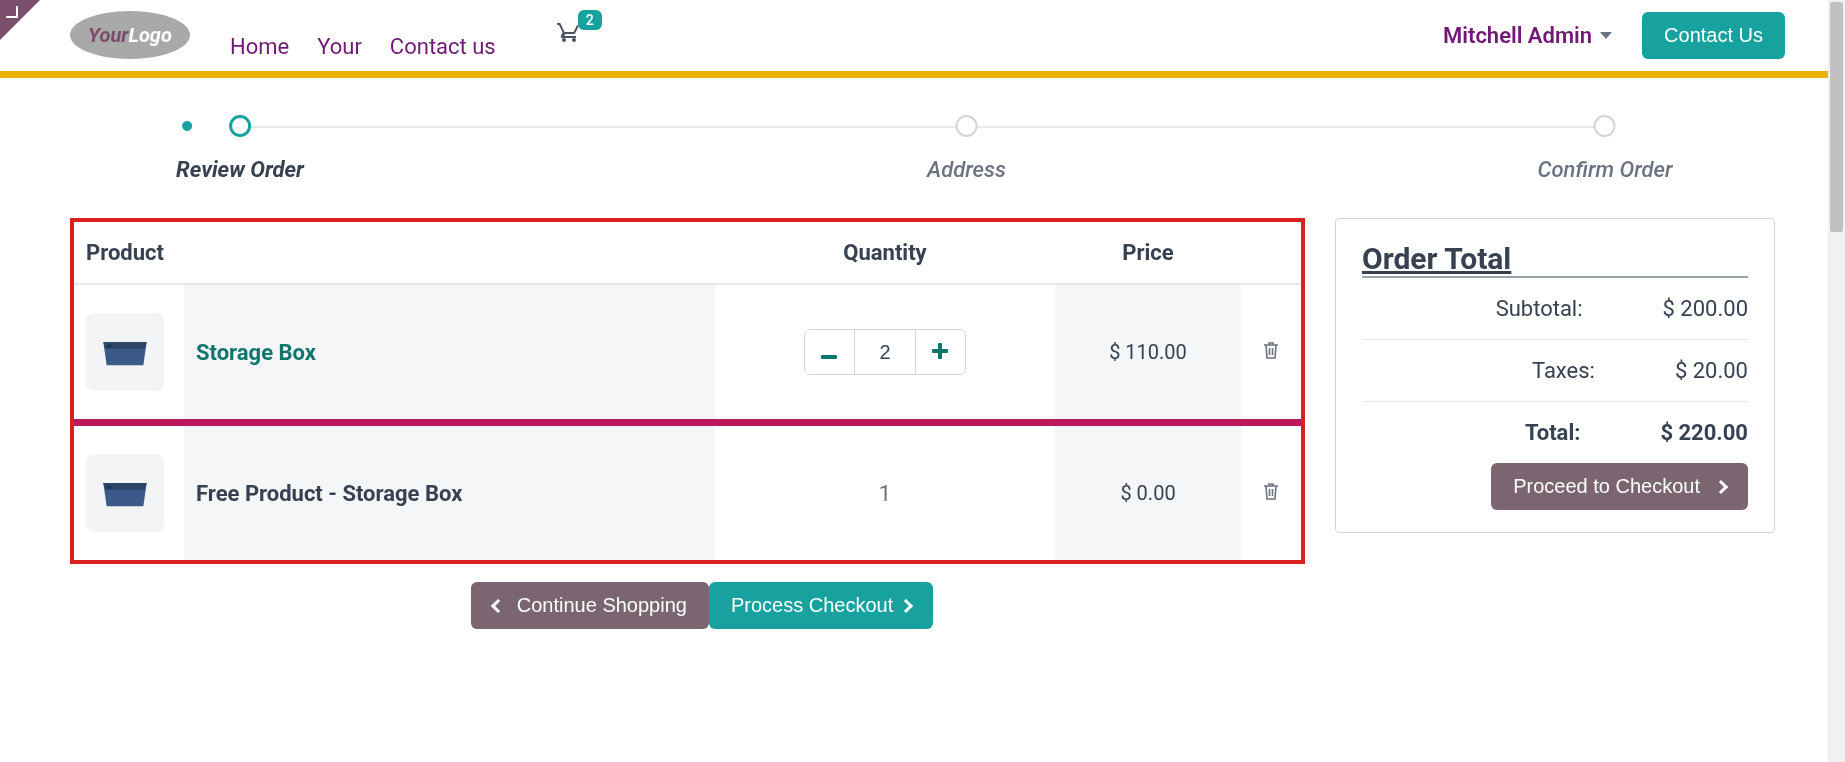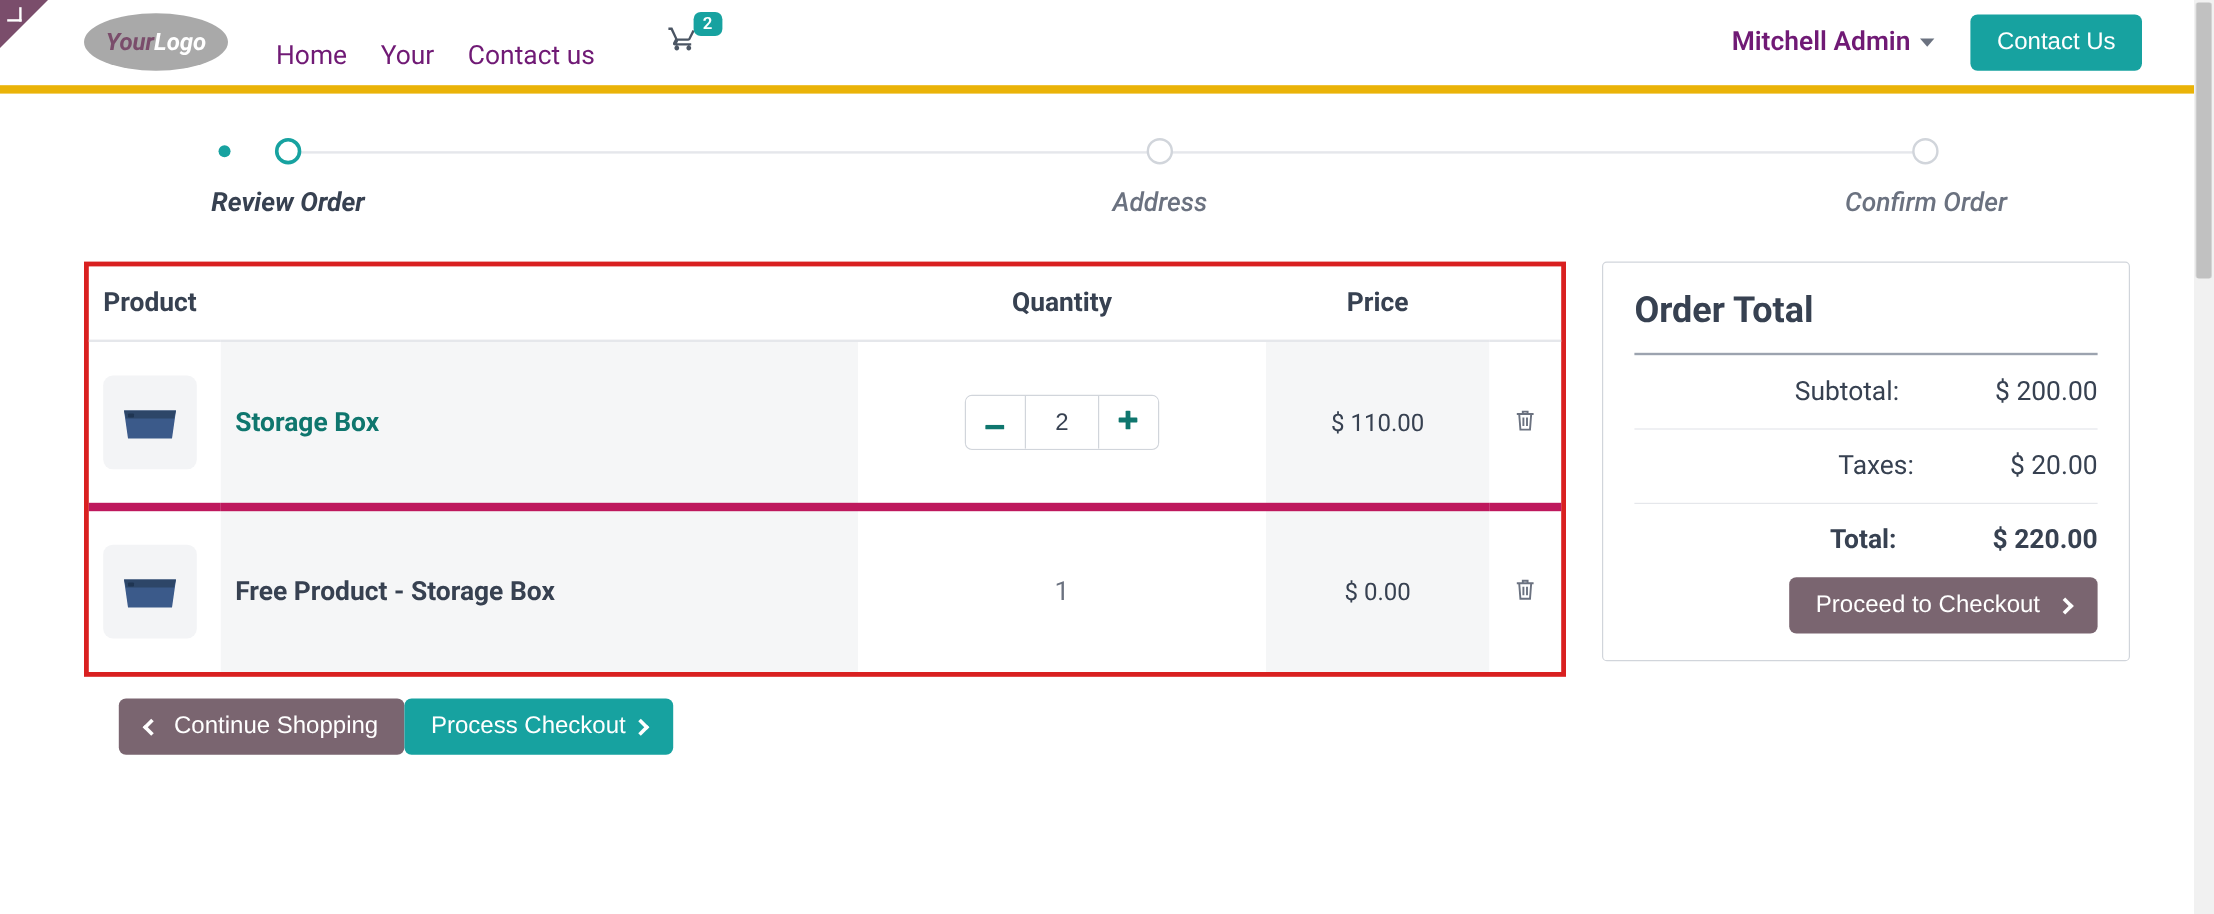--- a/index.html
+++ b/index.html
@@ -100,29 +100,29 @@
   .pname-plain{ color:#374151; font-weight:700; font-size:22px;}
   .stripe{ background:#f5f6f7; }
   .qty-group{ display:inline-flex; border:1px solid #d1d5db; border-radius:6px; overflow:hidden;}
   .qty-btn{ width:50px;height:44px;background:#fff;border:none;font-size:20px;font-weight:700;color:#0f766e;cursor:pointer;}
   .qty-btn.minus{ border-right:1px solid #d1d5db;}
   .qty-btn.plus{ border-left:1px solid #d1d5db;}
   .qty-input{ width:60px;height:44px;border:none;text-align:center;font-size:20px;color:#374151;}
   .qty-static{ color:#6b7280; font-size:22px; }
   .price-cell{ font-size:22px; }
   .trash-icon{ color:#6b7280; cursor:pointer; font-size:20px;}
-  .below-table{ display:flex; justify-content:flex-start; margin-top:18px;margin-left:29px;}
+  .below-table{ display:flex; justify-content:center; margin-top:18px;margin-left:29px;}
   .chev{ display:inline-block; width:10px;height:10px; border-left:3px solid #fff; border-bottom:3px solid #fff; transform:rotate(45deg); margin-right:6px;}
   .chev-r{ display:inline-block; width:10px;height:10px; border-right:3px solid #fff; border-top:3px solid #fff; transform:rotate(45deg); margin-left:8px;}
 
   
   .totals {
     width:440px; border:1px solid #d1d5db; border-radius:4px; padding:22px 26px;
   }
-  .totals h2{ font-size:30px; font-weight:700; color:#374151; padding-bottom:18px; border-bottom:2px solid #9ca3af;}
+  .totals h2{ font-size:30px; font-weight:700; color:#374151; border-bottom:2px solid #9ca3af;text-decoration:underline;}
   .trow{ display:flex; justify-content:space-between; padding:18px 0; font-size:22px; border-bottom:1px solid #e5e7eb;}
   .trow .lbl{ flex:1; text-align:right; padding-right:80px;}
   .trow.total-row{ font-weight:700; border-bottom:none;}
   .discount-link{ display:block; text-align:center; color:#17a2a0; font-size:20px; margin:14px 0 30px; text-decoration:none;}
   .proceed-wrap{ text-align:right; }
   .scrollbar{ position:fixed; right:0; top:0; width:17px; height:100%; background:#f1f1f1;}
   .scroll-thumb{ position:absolute; right:2px; top:2px; width:13px; height:230px; background:#c1c1c1; border-radius:2px;}
 </style>
 </head>
 <body>

